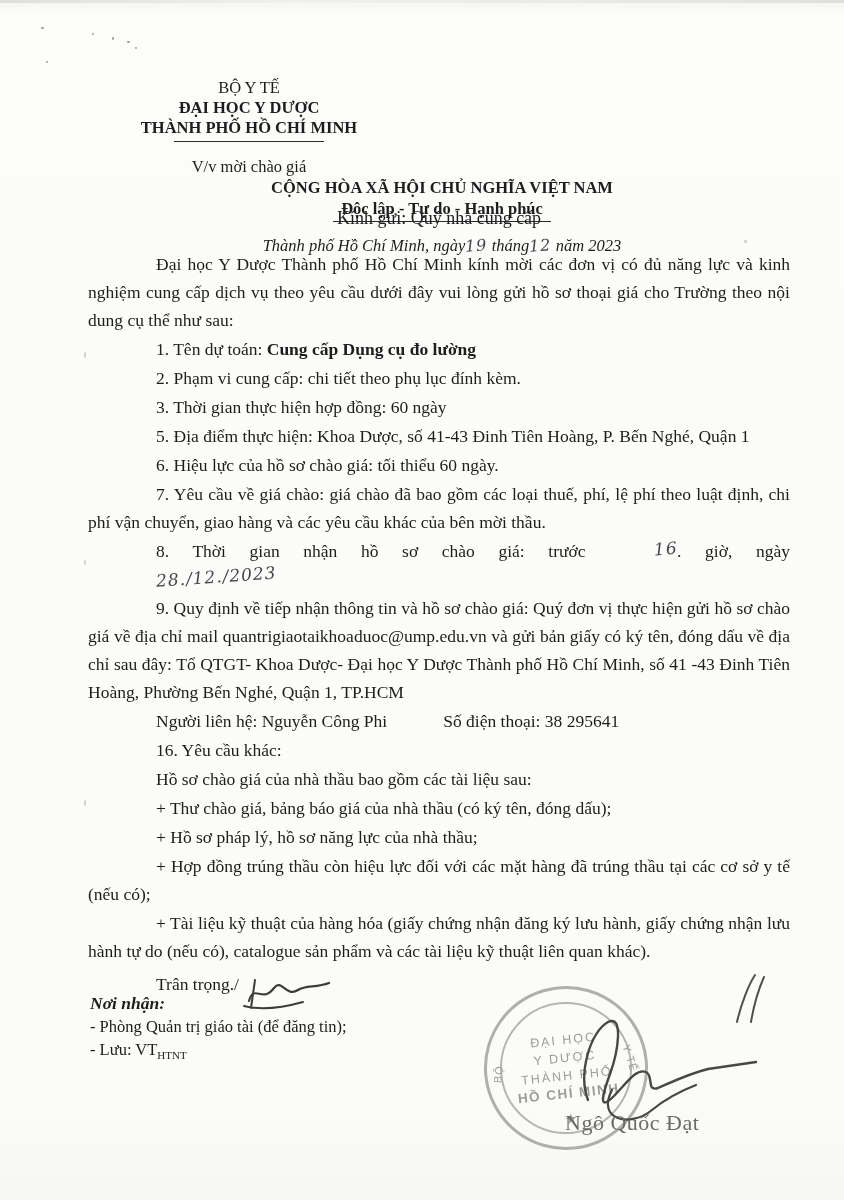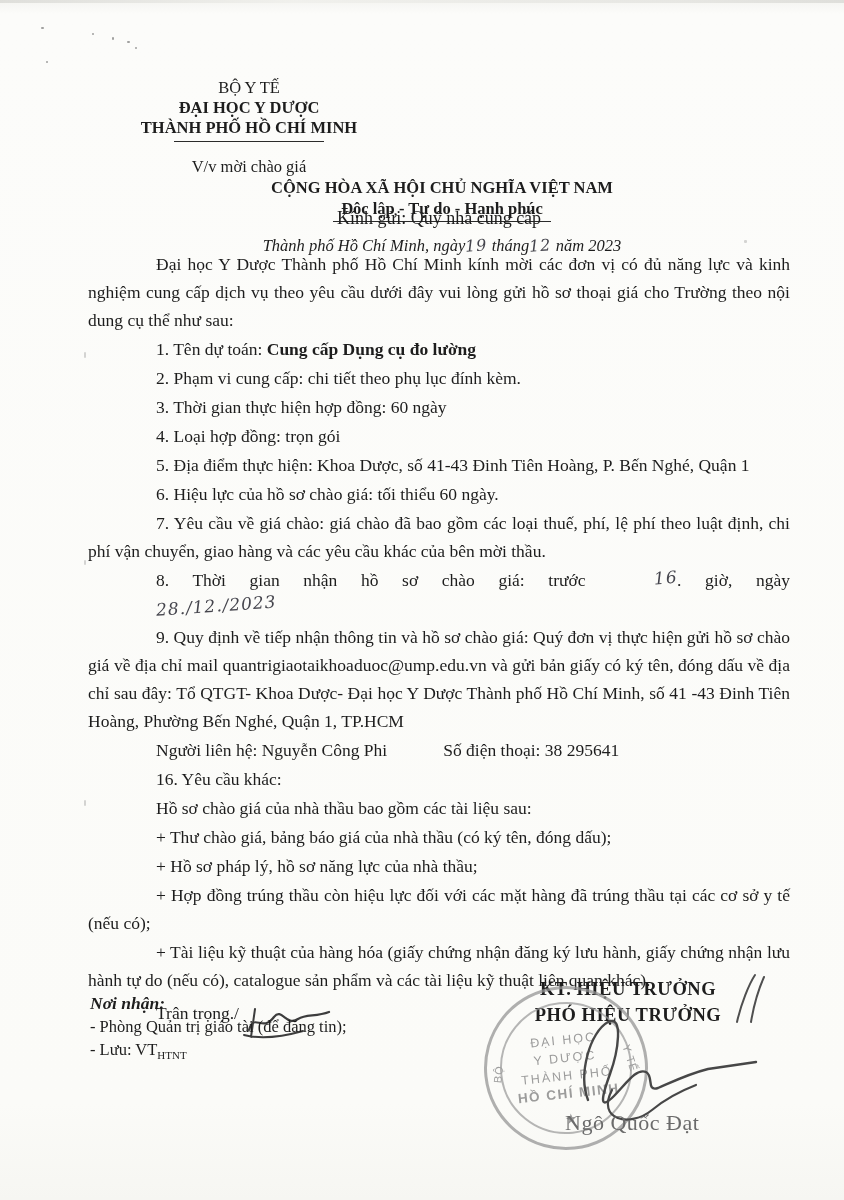--- a/index.html
+++ b/index.html
@@ -90,21 +90,20 @@
     </div>
 
     <div class="salutation">Kính gửi: Quý nhà cung cấp</div>
 
     <div class="body-text">
       <p class="para">Đại học Y Dược Thành phố Hồ Chí Minh kính mời các đơn vị có đủ năng lực và kinh nghiệm cung cấp dịch vụ theo yêu cầu dưới đây vui lòng gửi hồ sơ thoại giá cho Trường theo nội dung cụ thể như sau:</p>
 
       <p class="para"><span>1. Tên dự toán: </span><b>Cung cấp Dụng cụ đo lường</b></p>
       <p class="para">2. Phạm vi cung cấp: chi tiết theo phụ lục đính kèm.</p>
       <p class="para">3. Thời gian thực hiện hợp đồng: 60 ngày</p>
-      <p class="para">4. Loại hợp đồng: trọn gói</p>
       <p class="para">5. Địa điểm thực hiện: Khoa Dược, số 41-43 Đinh Tiên Hoàng, P. Bến Nghé, Quận 1</p>
       <p class="para">6. Hiệu lực của hồ sơ chào giá: tối thiểu 60 ngày.</p>
       <p class="para">7. Yêu cầu về giá chào: giá chào đã bao gồm các loại thuế, phí, lệ phí theo luật định, chi phí vận chuyển, giao hàng và các yêu cầu khác của bên mời thầu.</p>
 
       <p class="para">
         <span>8. Thời gian nhận hồ sơ chào giá: trước</span><span class="hand">16</span><span>. giờ, ngày</span>
         <span class="hand">28./12./2023</span>
       </p>
 
       <p class="para"><span>9. Quy định về tiếp nhận thông tin và hồ sơ chào giá: Quý đơn vị thực hiện gửi hồ sơ chào giá về địa chỉ mail </span><span class="email">quantrigiaotaikhoaduoc@ump.edu.vn</span><span> và gửi bản giấy có ký tên, đóng dấu về địa chỉ sau đây: Tổ QTGT- Khoa Dược- Đại học Y Dược Thành phố Hồ Chí Minh, số 41 -43 Đinh Tiên Hoàng, Phường Bến Nghé, Quận 1, TP.HCM</span></p>
@@ -128,24 +127,20 @@
       </p>
     </div>
   </div>
 
   <div class="recipients">
     <div class="title">Nơi nhận:</div>
     <div>- Phòng Quản trị giáo tài (để đăng tin);</div>
     <div><span>- Lưu: VT</span><sub>HTNT</sub></div>
   </div>
 
-  <div class="sig-titles">
-    <div>KT. HIỆU TRƯỞNG</div>
-    <div>PHÓ HIỆU TRƯỞNG</div>
-  </div>
 
   <svg class="tick-svg" width="42" height="56" viewBox="0 0 42 56">
     <path d="M10,50 C14,32 22,12 28,3" stroke="#4f4f4f" stroke-width="2"></path>
     <path d="M24,50 C27,32 33,14 37,5" stroke="#4f4f4f" stroke-width="2"></path>
   </svg>
 
   <div class="stamp">
     <span class="ring-word ring-left">BỘ</span>
     <span class="ring-word ring-right">Y TẾ</span>
     <div class="stamp-inner">

